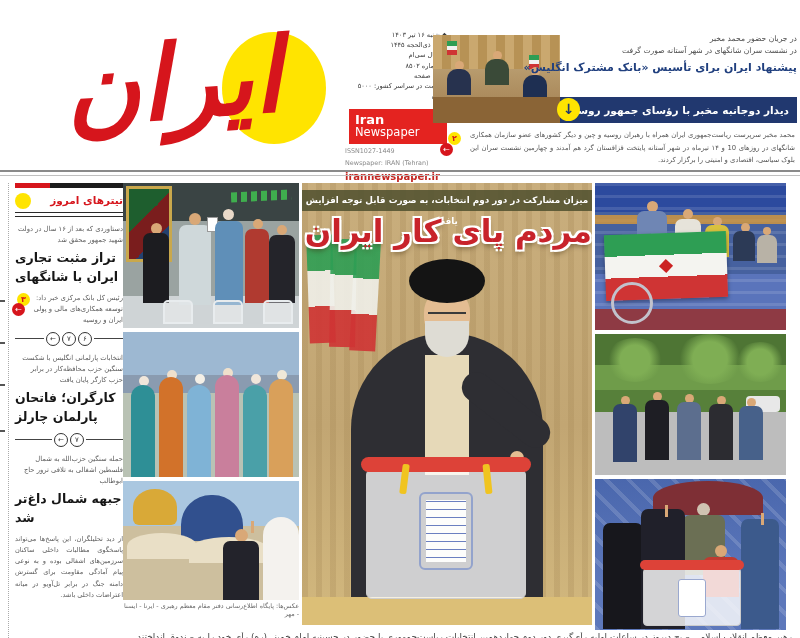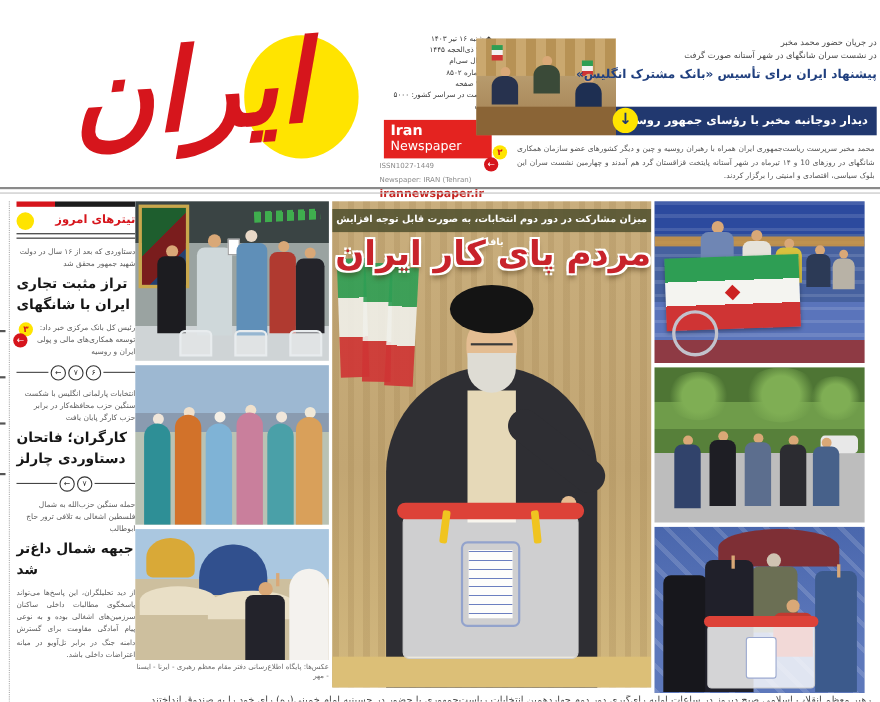--- a/index.html
+++ b/index.html
@@ -212,21 +212,21 @@
     </div>
 
     <div class="sbdiv">
       <span class="cir">←</span>
       <span class="cir">۷</span>
       <span class="cir">۶</span>
     </div>
 
     <div>
       <div class="it-k">انتخابات پارلمانی انگلیس با شکست سنگین حزب محافظه‌کار در برابر حزب کارگر پایان یافت</div>
-      <div class="it-t">کارگران؛ فاتحان دستاوردی چارلز</div>
+      <div class="it-t">کارگران؛ فاتحان پارلمان چارلز</div>
     </div>
 
     <div class="sbdiv">
       <span class="cir">←</span>
       <span class="cir">۷</span>
     </div>
 
     <div>
       <div class="it-k">حمله سنگین حزب‌الله به شمال فلسطین اشغالی به تلافی ترور حاج ابوطالب</div>
       <div class="it-t">جبهه شمال داغ‌تر شد</div>

